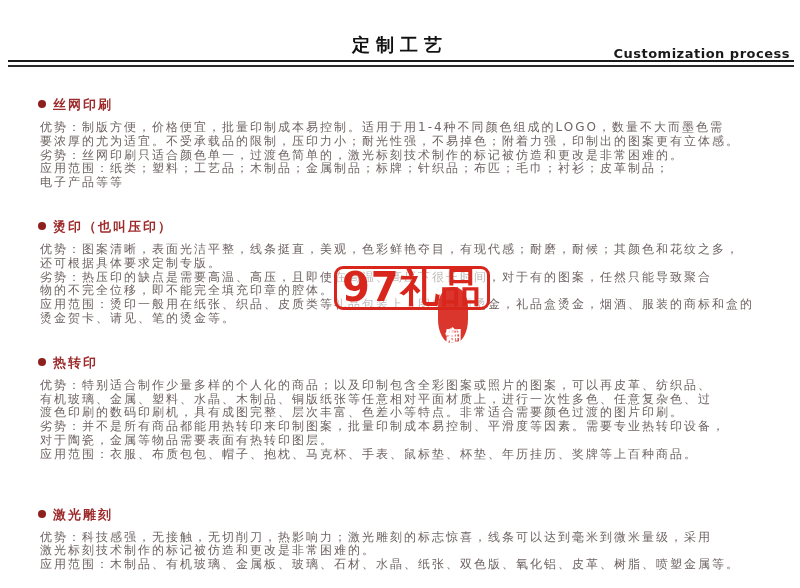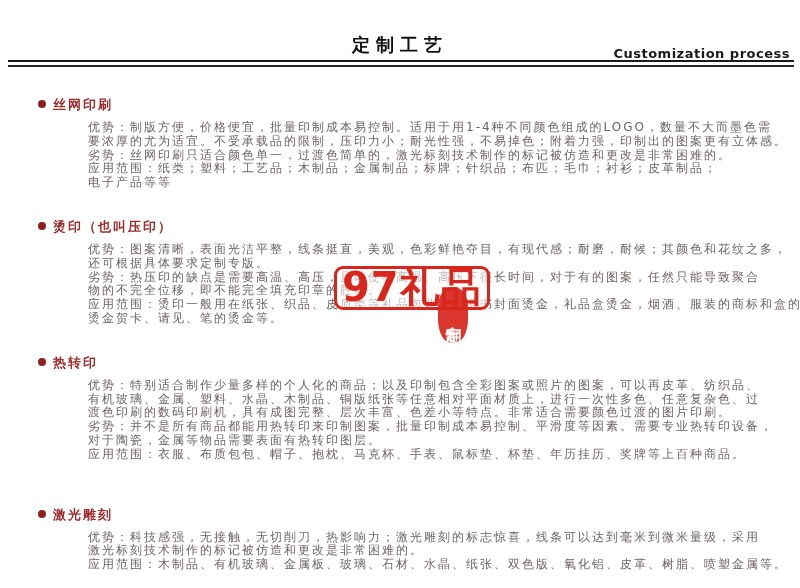--- a/index.html
+++ b/index.html
@@ -46,21 +46,21 @@
     background:#8e1f1f;
     margin-right:7px;
     vertical-align:1px;
   }
   .section-body{
     padding-left:40px;padding-right:26px;
     font-size:12px;color:#6f6363;
     letter-spacing:2px;
     line-height:13.8px;
   }
-  .body-line{white-space:nowrap;margin-left:48px;}
+  .body-line{white-space:nowrap;}
   
   .watermark-box{
     position:absolute;left:334px;top:266px;
     z-index:5;
     border:3px solid #d9261c;
     border-radius:9px;
     background:rgba(255,255,255,0.55);
     color:#d9261c;
     font-size:40px;font-weight:bold;
     letter-spacing:1px;

